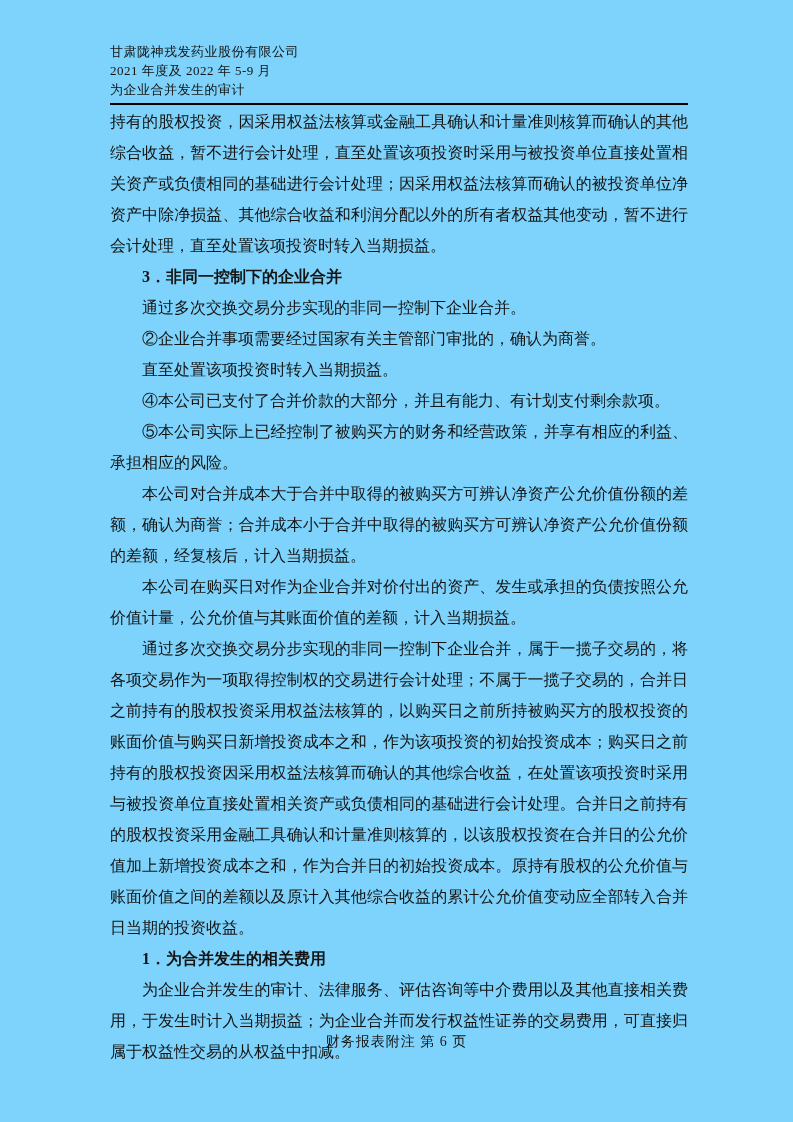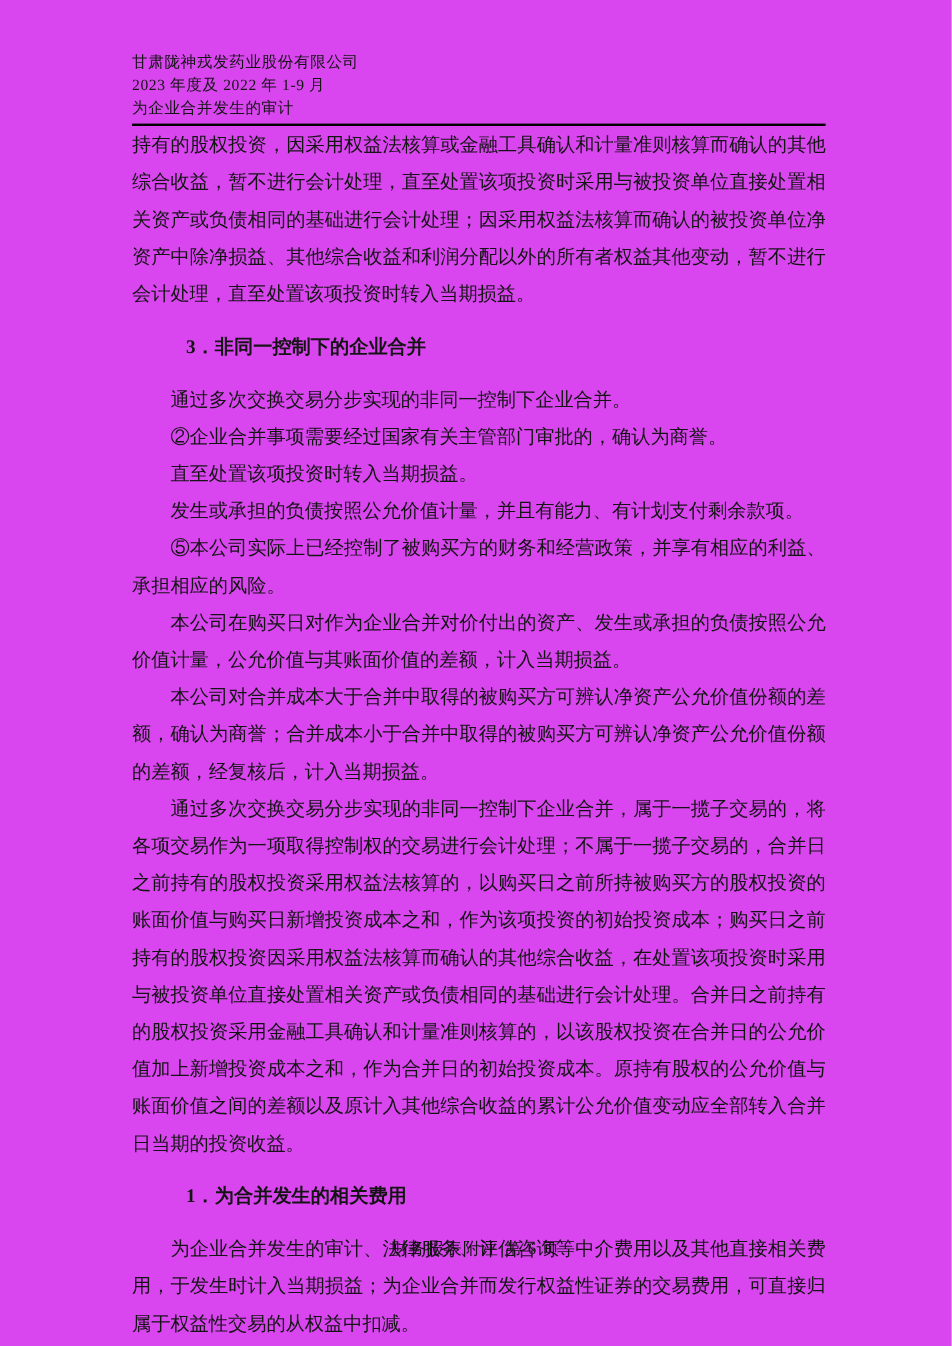--- a/index.html
+++ b/index.html
@@ -11,21 +11,21 @@
     width: 793px;
     height: 1122px;
     position: relative;
     font-family: "Liberation Serif", "DejaVu Serif", serif;
     color: #141414;
     overflow: hidden;
   }
   .page {
     position: absolute;
     inset: 0;
-    background: #d946ef;
+    background: #7dd3fc;
   }
   .doc-header {
     margin: 42px 105px 0 110px;
     font-size: 13px;
     line-height: 19px;
     letter-spacing: 0.5px;
   }
   .doc-header div {
     white-space: nowrap;
   }
@@ -43,21 +43,21 @@
     text-justify: inter-ideograph;
   }
   .content p {
     margin: 0;
     text-indent: 2em;
   }
   .content p.continuation {
     text-indent: 0;
   }
   .content .sec-heading {
-    margin: 13px;
+    margin: 0;
     text-indent: 2em;
     font-weight: bold;
     font-size: 16px;
     line-height: 31px;
   }
   .doc-footer {
     position: absolute;
     left: 0;
     right: 0;
     top: 1032px;
@@ -67,41 +67,41 @@
     letter-spacing: 1px;
   }
 </style>
 </head>
 <body>
 
 <div class="page">
 
   <div class="doc-header">
     <div>甘肃陇神戎发药业股份有限公司</div>
-    <div>2023 年度及 2022 年 1-9 月</div>
+    <div>2021 年度及 2022 年 5-9 月</div>
     <div>为企业合并发生的审计</div>
   </div>
 
   <hr class="header-rule">
 
   <div class="content">
     <p class="continuation">持有的股权投资，因采用权益法核算或金融工具确认和计量准则核算而确认的其他综合收益，暂不进行会计处理，直至处置该项投资时采用与被投资单位直接处置相关资产或负债相同的基础进行会计处理；因采用权益法核算而确认的被投资单位净资产中除净损益、其他综合收益和利润分配以外的所有者权益其他变动，暂不进行会计处理，直至处置该项投资时转入当期损益。</p>
 
     <p class="sec-heading">3．非同一控制下的企业合并</p>
 
 
     <p>通过多次交换交易分步实现的非同一控制下企业合并。</p>
     <p>②企业合并事项需要经过国家有关主管部门审批的，确认为商誉。</p>
     <p>直至处置该项投资时转入当期损益。</p>
-    <p>发生或承担的负债按照公允价值计量，并且有能力、有计划支付剩余款项。</p>
+    <p>④本公司已支付了合并价款的大部分，并且有能力、有计划支付剩余款项。</p>
     <p>⑤本公司实际上已经控制了被购买方的财务和经营政策，并享有相应的利益、承担相应的风险。</p>
 
+    <p>本公司对合并成本大于合并中取得的被购买方可辨认净资产公允价值份额的差额，确认为商誉；合并成本小于合并中取得的被购买方可辨认净资产公允价值份额的差额，经复核后，计入当期损益。</p>
+
     <p>本公司在购买日对作为企业合并对价付出的资产、发生或承担的负债按照公允价值计量，公允价值与其账面价值的差额，计入当期损益。</p>
-
-    <p>本公司对合并成本大于合并中取得的被购买方可辨认净资产公允价值份额的差额，确认为商誉；合并成本小于合并中取得的被购买方可辨认净资产公允价值份额的差额，经复核后，计入当期损益。</p>
 
     <p>通过多次交换交易分步实现的非同一控制下企业合并，属于一揽子交易的，将各项交易作为一项取得控制权的交易进行会计处理；不属于一揽子交易的，合并日之前持有的股权投资采用权益法核算的，以购买日之前所持被购买方的股权投资的账面价值与购买日新增投资成本之和，作为该项投资的初始投资成本；购买日之前持有的股权投资因采用权益法核算而确认的其他综合收益，在处置该项投资时采用与被投资单位直接处置相关资产或负债相同的基础进行会计处理。合并日之前持有的股权投资采用金融工具确认和计量准则核算的，以该股权投资在合并日的公允价值加上新增投资成本之和，作为合并日的初始投资成本。原持有股权的公允价值与账面价值之间的差额以及原计入其他综合收益的累计公允价值变动应全部转入合并日当期的投资收益。</p>
 
     <p class="sec-heading">1．为合并发生的相关费用</p>
 
     <p>为企业合并发生的审计、法律服务、评估咨询等中介费用以及其他直接相关费用，于发生时计入当期损益；为企业合并而发行权益性证券的交易费用，可直接归属于权益性交易的从权益中扣减。</p>
   </div>
 
   <div class="doc-footer">
     <span>财务报表附注 第 6 页</span>

